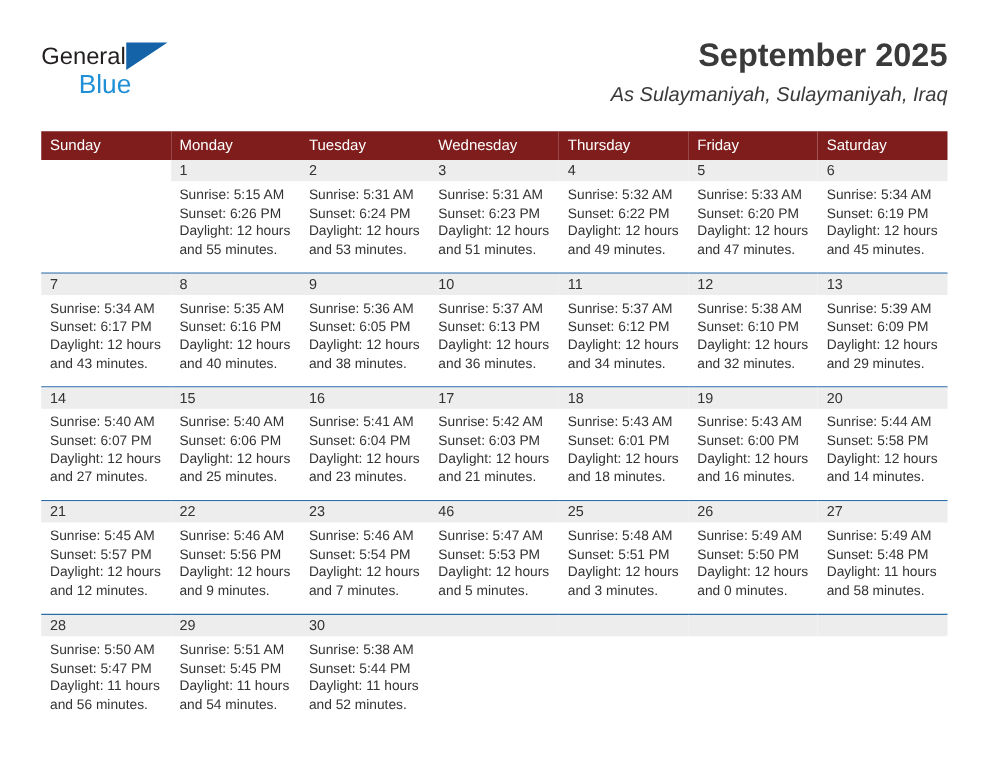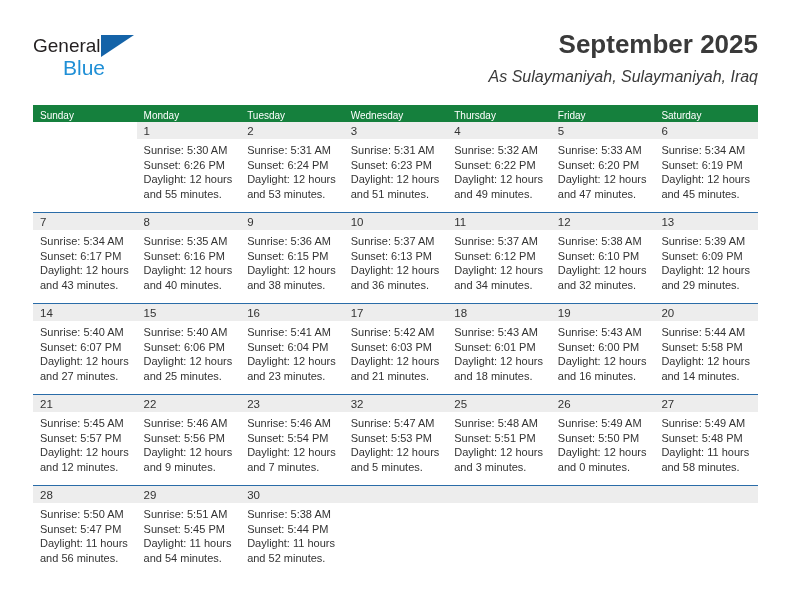--- a/index.html
+++ b/index.html
@@ -87,26 +87,26 @@
   
   .calendar {
     position: absolute;
     left: 33px;
     top: 105px;
     width: 725px;
     border-collapse: collapse;
     table-layout: fixed;
   }
   .calendar th {
-    background: #15803d;
+    background: #7f1d1d;
     color: #ffffff;
-    font-size: 10px;
+    font-size: 12px;
     font-weight: normal;
     text-align: left;
-    padding: 4px 0 0 7px;
+    padding: 4px 0 5px 7px;
     height: 13px;
     border: none;
   }
   .calendar td {
     vertical-align: top;
     padding: 0;
     border: none;
     border-top: 1px solid #2a6ca8;
     width: 103.5px;
     height: 90px;
@@ -186,21 +186,21 @@
                 <div></div>
                 <div></div>
                 <div></div>
               </div>
             </div>
           </td>
           <td>
             <div class="daycell">
               <div class="daynum-band">1</div>
               <div class="daylines">
-                <div>Sunrise: 5:30 AM</div>
+                <div>Sunrise: 5:15 AM</div>
                 <div>Sunset: 6:26 PM</div>
                 <div>Daylight: 12 hours</div>
                 <div>and 55 minutes.</div>
               </div>
             </div>
           </td>
           <td>
             <div class="daycell">
               <div class="daynum-band">2</div>
               <div class="daylines">
@@ -277,21 +277,21 @@
                 <div>Daylight: 12 hours</div>
                 <div>and 40 minutes.</div>
               </div>
             </div>
           </td>
           <td>
             <div class="daycell">
               <div class="daynum-band">9</div>
               <div class="daylines">
                 <div>Sunrise: 5:36 AM</div>
-                <div>Sunset: 6:15 PM</div>
+                <div>Sunset: 6:05 PM</div>
                 <div>Daylight: 12 hours</div>
                 <div>and 38 minutes.</div>
               </div>
             </div>
           </td>
           <td>
             <div class="daycell">
               <div class="daynum-band">10</div>
               <div class="daylines">
                 <div>Sunrise: 5:37 AM</div>
@@ -443,21 +443,21 @@
               <div class="daylines">
                 <div>Sunrise: 5:46 AM</div>
                 <div>Sunset: 5:54 PM</div>
                 <div>Daylight: 12 hours</div>
                 <div>and 7 minutes.</div>
               </div>
             </div>
           </td>
           <td>
             <div class="daycell">
-              <div class="daynum-band">32</div>
+              <div class="daynum-band">46</div>
               <div class="daylines">
                 <div>Sunrise: 5:47 AM</div>
                 <div>Sunset: 5:53 PM</div>
                 <div>Daylight: 12 hours</div>
                 <div>and 5 minutes.</div>
               </div>
             </div>
           </td>
           <td>
             <div class="daycell">

